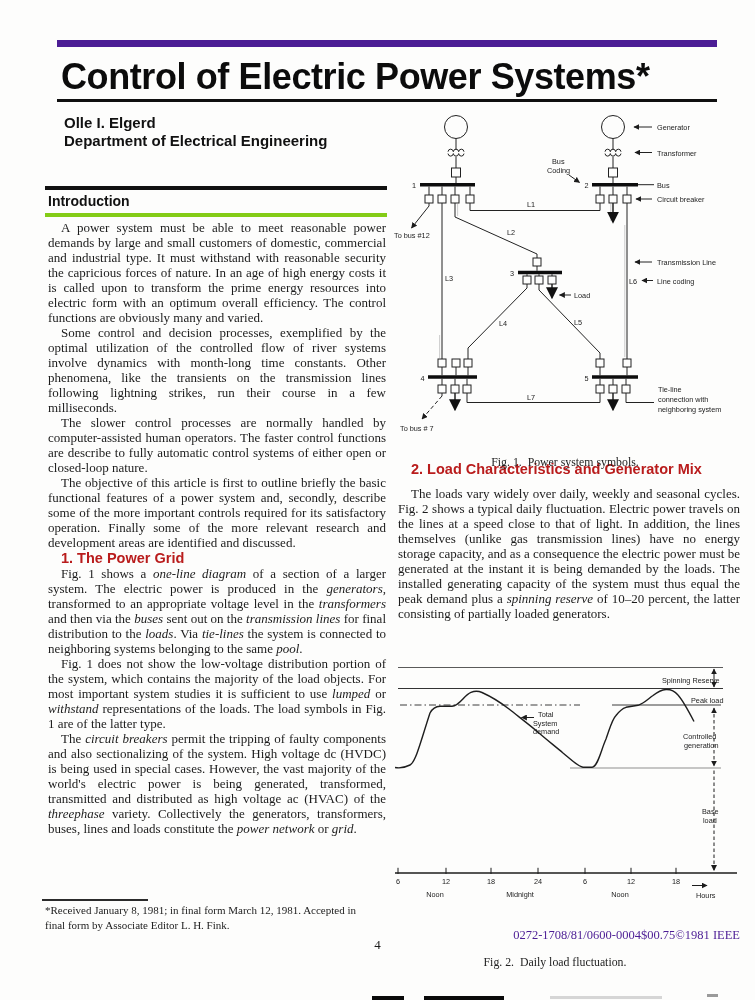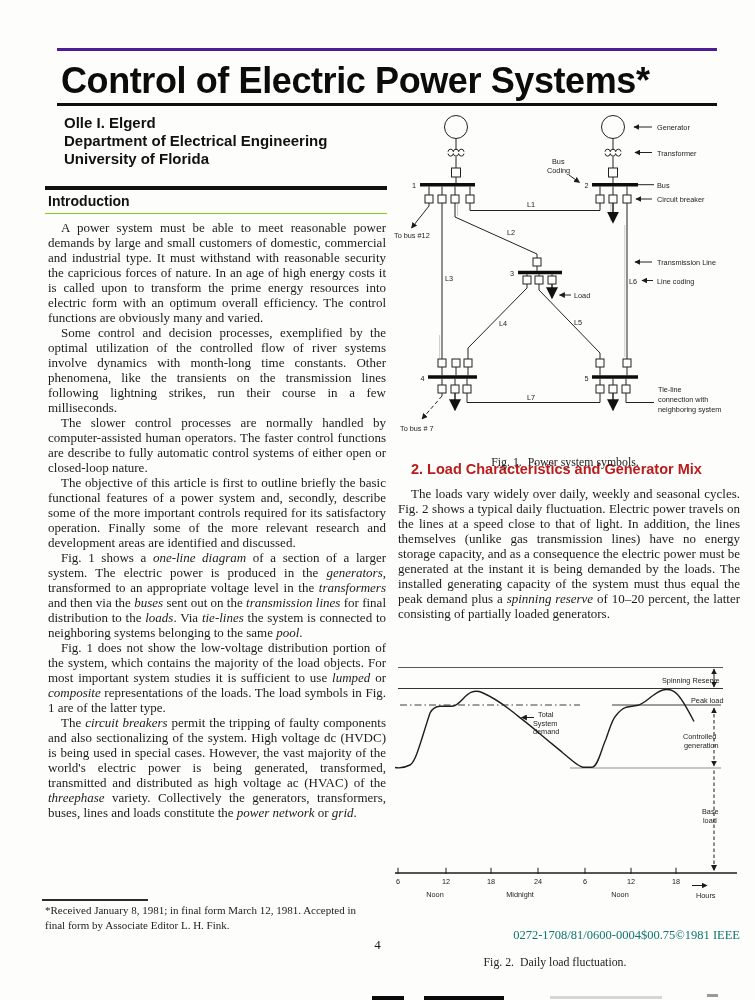--- a/index.html
+++ b/index.html
@@ -1,69 +1,69 @@
 <!DOCTYPE html>
 <html><head>
 <meta charset="utf-8">
 <style>
   html,body{margin:0;padding:0;background:#e8e8e8;}
   #page{position:relative;width:755px;height:1000px;background:#fdfdfc;overflow:hidden;
         font-family:"Liberation Serif",serif;color:#1b1b1b;}
   .abs{position:absolute;}
-  #title-box{left:57px;top:48px;width:660px;border-top:3px solid #4c1d95;border-bottom:3px solid #101010;height:52px;}
+  #title-box{left:57px;top:40px;width:660px;border-top:7px solid #4c1d95;border-bottom:3px solid #101010;height:52px;}
   #title-box h1{margin:0;padding:9px 0 0 4px;font-family:"Liberation Sans",sans-serif;
         font-size:36px;font-weight:bold;letter-spacing:-0.4px;color:#0c0c0c;white-space:nowrap;}
   #author-block{left:48px;top:114px;width:340px;font-family:"Liberation Sans",sans-serif;
         font-weight:bold;font-size:15px;line-height:18px;color:#111;margin-left:16px;}
-  #intro-rule-box{left:45px;top:186px;width:342px;border-top:4px solid #111;border-bottom:1px solid #84cc16;}
+  #intro-rule-box{left:45px;top:186px;width:342px;border-top:4px solid #111;border-bottom:4px solid #84cc16;}
   #intro-rule-box .h{font-family:"Liberation Sans",sans-serif;font-weight:bold;font-size:14px;
         padding:3px 0 4px 3px;color:#111;}
   .colbody{font-size:13px;line-height:15px;text-align:justify;}
   .colbody p{margin:0;text-indent:13px;}
   .colbody em{font-style:italic;}
   .sh{font-family:"Liberation Sans",sans-serif;font-weight:bold;font-size:14.5px;
         margin:5px 0 5px 0;text-indent:0;line-height:16px;color:#b91c1c;}
   #left-col{left:48px;top:220px;width:338px;}
   #right-col{left:398px;top:461px;width:342px;}
   #right-col .sh{margin:0 0 9px 0;}
   .caption{font-size:11.8px;text-align:center;color:#222;margin-top:35px;}
   #footnote-rule{left:42px;top:899px;width:106px;height:2px;background:#2b2b2b;}
   #footnote{left:45px;top:903px;width:342px;font-size:11px;line-height:14.5px;color:#222;}
-  #copyright{left:490px;top:928px;width:250px;font-size:12.5px;text-align:right;color:#0f766e;}
+  #copyright{left:490px;top:928px;width:250px;font-size:12.5px;text-align:right;color:#4c1d95;}
   #page-number{left:350px;top:937px;width:55px;text-align:center;font-size:13px;}
   svg{overflow:visible;}
   svg text{font-family:"Liberation Sans",sans-serif;font-size:7.3px;fill:#1c1c1c;}
   .artifact{background:#0a0a0a;}
 </style>
 </head>
 <body>
 
 <div id="page">
 
   <div class="abs" id="title-box">
     <h1>Control of Electric Power Systems*</h1>
   </div>
 
   <div class="abs" id="author-block">
     <div>Olle I. Elgerd</div>
     <div>Department of Electrical Engineering</div>
-    <div>University of Florida</div>
   </div>
 
   <div class="abs" id="intro-rule-box">
     <div class="h">Introduction</div>
   </div>
 
   <div class="abs colbody" id="left-col">
     <p>A power system must be able to meet reasonable power demands by large and small customers of domestic, commercial and industrial type. It must withstand with reasonable security the capricious forces of nature. In an age of high energy costs it is called upon to transform the prime energy resources into electric form with an optimum overall efficiency. The control functions are obviously many and varied.</p>
     <p>Some control and decision processes, exemplified by the optimal utilization of the controlled flow of river systems involve dynamics with month-long time constants. Other phenomena, like the transients on the transmission lines following lightning strikes, run their course in a few milliseconds.</p>
     <p>The slower control processes are normally handled by computer-assisted human operators. The faster control functions are describe to fully automatic control systems of either open or closed-loop nature.</p>
     <p>The objective of this article is first to outline briefly the basic functional features of a power system and, secondly, describe some of the more important controls required for its satisfactory operation. Finally some of the more relevant research and development areas are identified and discussed.</p>
+    <p class="sh">1. The Power Grid</p>
     <p>Fig. 1 shows a <em>one-line diagram</em> of a section of a larger system. The electric power is produced in the <em>generators</em>, transformed to an appropriate voltage level in the <em>transformers</em> and then via the <em>buses</em> sent out on the <em>transmission lines</em> for final distribution to the <em>loads</em>. Via <em>tie-lines</em> the system is connected to neighboring systems belonging to the same <em>pool</em>.</p>
-    <p>Fig. 1 does not show the low-voltage distribution portion of the system, which contains the majority of the load objects. For most important system studies it is sufficient to use <em>lumped</em> or <em>composite</em> representations of the loads. The load symbols in Fig. 1 are of the latter type.</p>
+    <p>Fig. 1 does not show the low-voltage distribution portion of the system, which contains the majority of the load objects. For most important system studies it is sufficient to use <em>lumped</em> or <em>withstand</em> representations of the loads. The load symbols in Fig. 1 are of the latter type.</p>
     <p>The <em>circuit breakers</em> permit the tripping of faulty components and also sectionalizing of the system. High voltage dc (HVDC) is being used in special cases. However, the vast majority of the world's electric power is being generated, transformed, transmitted and distributed as high voltage ac (HVAC) of the <em>threephase</em> variety. Collectively the generators, transformers, buses, lines and loads constitute the <em>power network</em> or <em>grid</em>.</p>
   </div>
 
   <div class="abs colbody" id="right-col">
     <p class="sh">2. Load Characteristics and Generator Mix</p>
     <p>The loads vary widely over daily, weekly and seasonal cycles. Fig. 2 shows a typical daily fluctuation. Electric power travels on the lines at a speed close to that of light. In addition, the lines themselves (unlike gas transmission lines) have no energy storage capacity, and as a consequence the electric power must be generated at the instant it is being demanded by the loads. The installed generating capacity of the system must thus equal the peak demand plus a <em>spinning reserve</em> of 10–20 percent, the latter consisting of partially loaded generators.</p>
   </div>
 
   <svg class="abs" style="left:395px;top:105px" width="360" height="330" viewBox="0 0 360 330" aria-label="Fig. 1. Power system symbols.">
     <defs>

